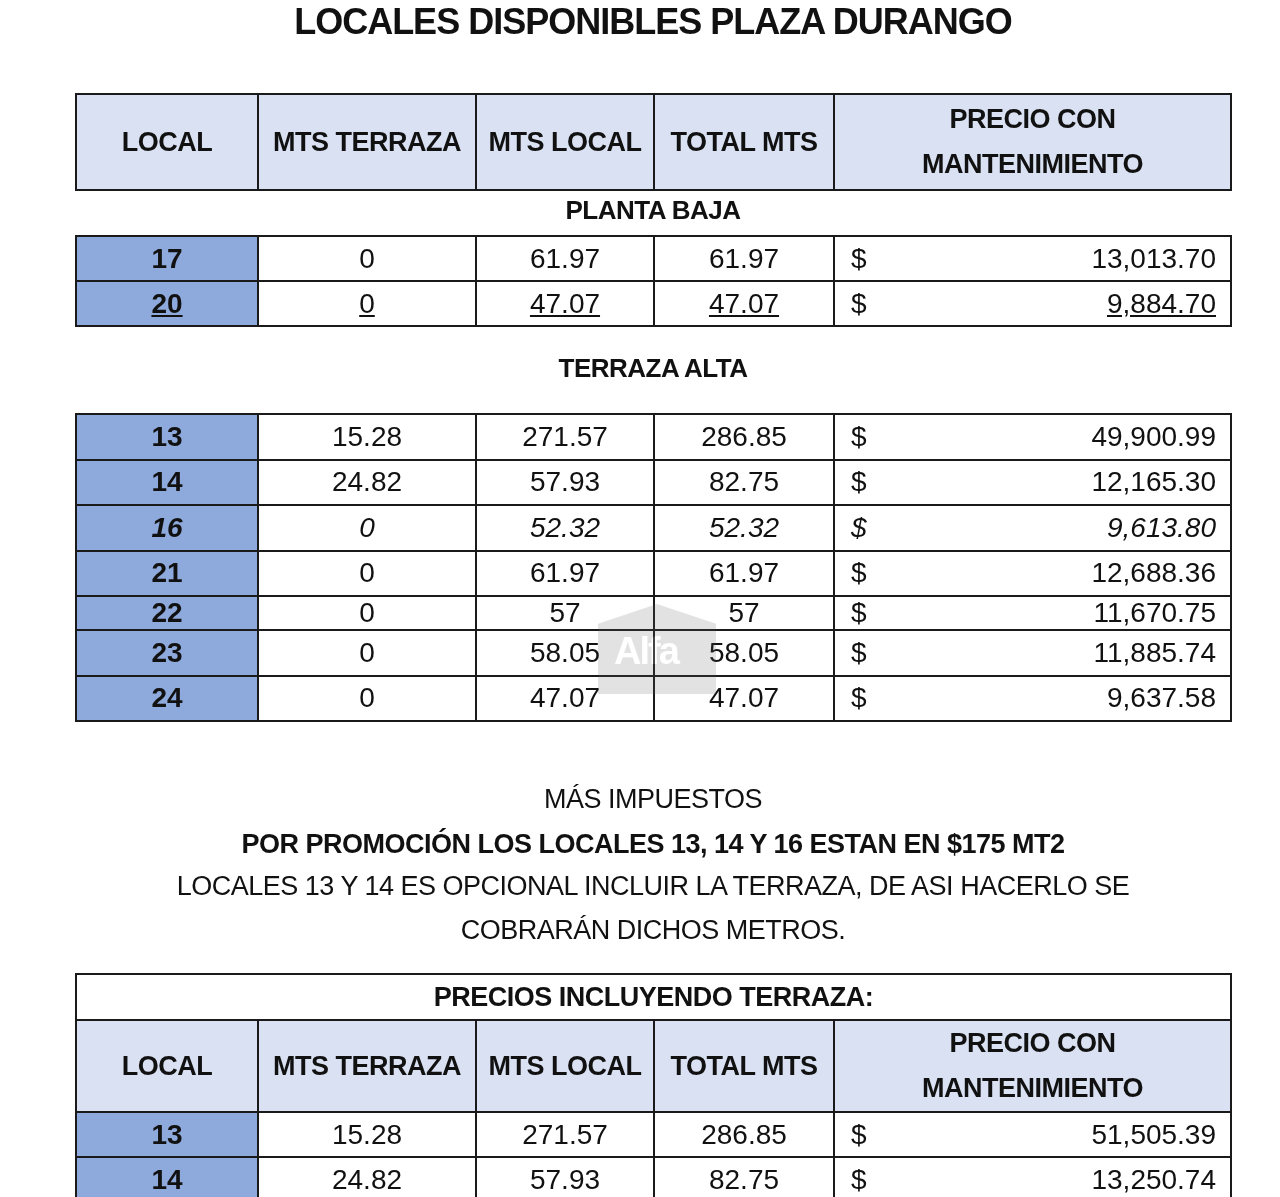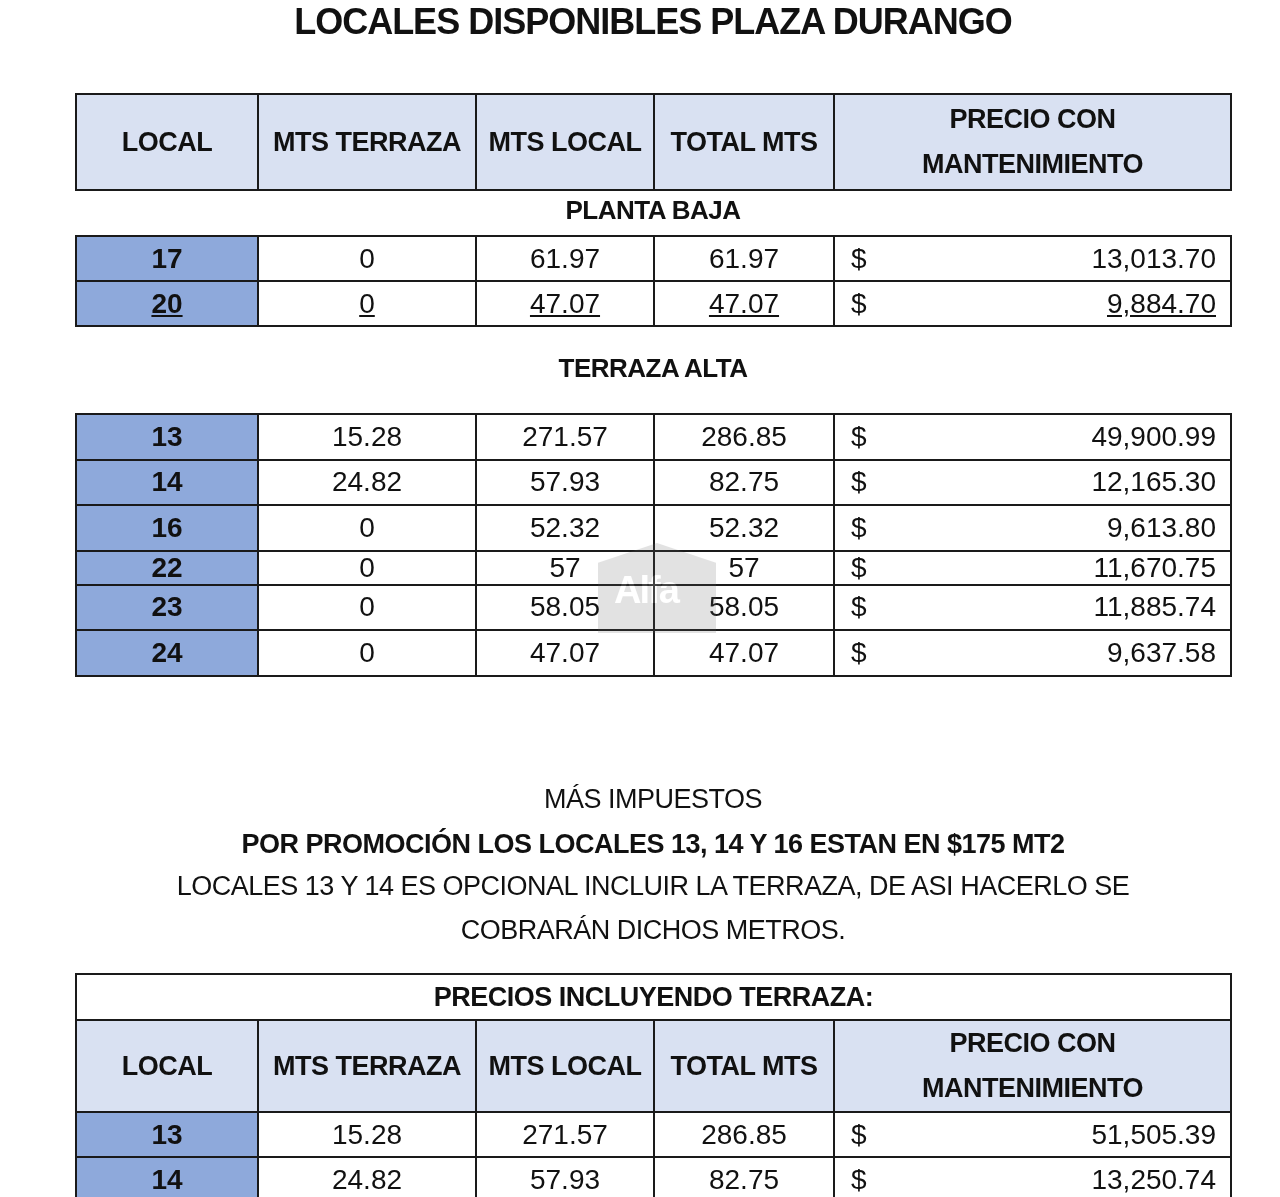--- a/index.html
+++ b/index.html
@@ -9,21 +9,21 @@
   td,th{border:2px solid #1a1a1a;padding:0;font-size:28px;}
   .hdr th{background:#d9e1f2;font-weight:bold;font-size:27px;letter-spacing:-0.5px;}
   .hdr th.two{line-height:45px;}
   td{text-align:center;background:#fff;}
   td.loc{background:#8ea9db;font-weight:bold;}
   td.price{text-align:right;padding-right:14px;position:relative;}
   td.price .cur{position:absolute;left:16px;top:50%;transform:translateY(-50%);}
   .section{position:absolute;width:1154px;left:76px;text-align:center;font-weight:bold;font-size:26px;letter-spacing:-0.5px;}
   .note{position:absolute;left:0;width:1306px;text-align:center;font-size:27px;letter-spacing:-0.5px;}
   .note.bold{font-weight:bold;}
-  .watermark{position:absolute;left:598px;top:543px;width:118px;height:90px;opacity:0.18;pointer-events:none;}
+  .watermark{position:absolute;left:598px;top:604px;width:118px;height:90px;opacity:0.18;pointer-events:none;}
   .watermark .house{position:absolute;left:0;top:0;width:118px;height:90px;background:#666;clip-path:polygon(50% 0,100% 22%,100% 100%,0 100%,0 22%);}
   .watermark .txt{position:absolute;left:16px;top:26px;color:#fff;font-weight:bold;font-size:38px;letter-spacing:-2px;}
   .t3-caption td{font-weight:bold;font-size:27px;letter-spacing:-0.5px;height:44px;}
 </style>
 </head>
 <body>
 
 <div class="title">LOCALES DISPONIBLES PLAZA DURANGO</div>
 
 <table style="left:75px;top:93px;width:1155px;">
@@ -94,26 +94,33 @@
     <td>286.85</td>
     <td class="price"><span class="cur">$</span><span>49,900.99</span></td>
   </tr>
   <tr style="height:45.5px;">
     <td class="loc">14</td>
     <td>24.82</td>
     <td>57.93</td>
     <td>82.75</td>
     <td class="price"><span class="cur">$</span><span>12,165.30</span></td>
   </tr>
-  <tr style="height:45.5px;">
+  <tr style="height:45.5px;font-style:italic;">
     <td class="loc">16</td>
     <td>0</td>
     <td>52.32</td>
     <td>52.32</td>
     <td class="price"><span class="cur">$</span><span>9,613.80</span></td>
+  </tr>
+  <tr style="height:45.5px;">
+    <td class="loc">21</td>
+    <td>0</td>
+    <td>61.97</td>
+    <td>61.97</td>
+    <td class="price"><span class="cur">$</span><span>12,688.36</span></td>
   </tr>
   <tr style="height:32px;margin-left:8px;">
     <td class="loc">22</td>
     <td>0</td>
     <td>57</td>
     <td>57</td>
     <td class="price"><span class="cur">$</span><span>11,670.75</span></td>
   </tr>
   <tr style="height:45.5px;padding-left:34px;">
     <td class="loc">23</td>

